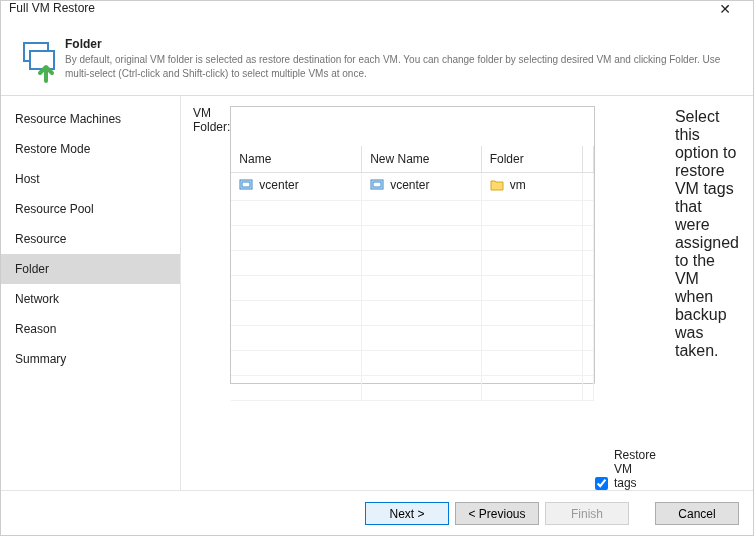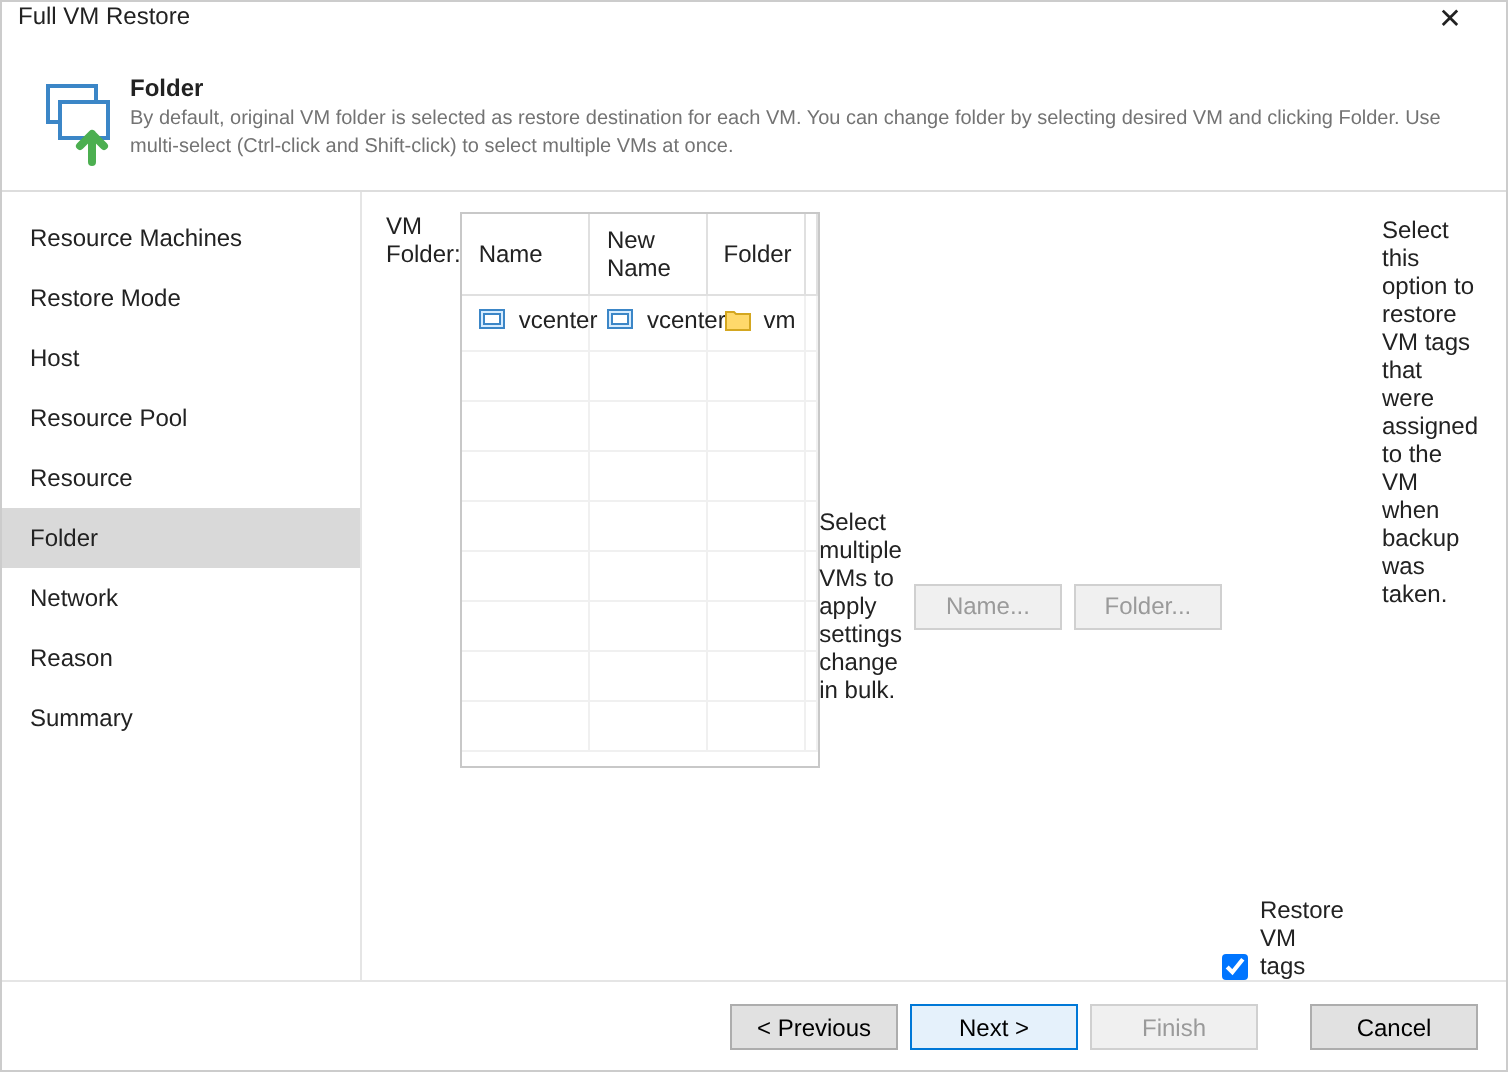--- a/index.html
+++ b/index.html
@@ -12,33 +12,33 @@
 .header .text-wrap { flex: 1; }
 .header .heading { font-weight: bold; font-size: 12px; margin-bottom: 2px; }
 .header .desc { font-size: 10px; line-height: 1.35; color: #737373; }
 .main { display: flex; height: 395px; border-top: 1px solid #ddd; }
 .sidebar { width: 180px; border-right: 1px solid #e5e5e5; padding-top: 8px; }
 .sidebar .item { padding: 8px 14px; font-size: 12px; cursor: pointer; }
 .sidebar .item.active { background: #d9d9d9; }
 .content { flex: 1; padding: 10px 14px 0 12px; display: flex; flex-direction: row; }
 .field-label { font-size: 12px; margin-bottom: 4px; }
 .grid { border: 1px solid #c8c8c8; height: 278px; background: #fff; }
-.grid table { width: 100%; border-collapse: collapse; table-layout: fixed; }
+.grid table { width: 100%; border-collapse: collapse; table-layout: fixed; margin-top: 39px; }
 .grid th { text-align: left; font-weight: normal; font-size: 12px; padding: 6px 8px; border-right: 1px solid #e0e0e0; border-bottom: 1px solid #e0e0e0; background: #fff; }
 .grid td { font-size: 12px; padding: 5px 8px; border-right: 1px solid #f0f0f0; border-bottom: 1px solid #f0f0f0; height: 25px; vertical-align: middle; }
 .grid td.empty { color: transparent; }
 .cell-content { display: inline-flex; align-items: center; gap: 6px; }
 .vm-icon svg, .folder-icon-sm svg, .header-icon svg { display: block; }
 .bulk-row { display: flex; align-items: center; margin-top: 10px; gap: 6px; }
 .bulk-row .hint { flex: 1; font-size: 12px; }
 .btn { min-width: 74px; height: 23px; border: 1px solid #adadad; background: #e1e1e1; font-size: 12px; cursor: pointer; padding: 0 10px; }
 .btn:disabled, .btn.disabled { color: #9a9a9a; background: #f0f0f0; border-color: #d0d0d0; cursor: default; }
 .check-row { margin-top: 10px; display: flex; align-items: flex-end; gap: 6px; }
 .check-row input { width: 13px; height: 13px; }
-.check-desc { font-size: 12px; margin-left: 19px; margin-top: 2px; }
+.check-desc { font-size: 16px; margin-left: 19px; margin-top: 2px; }
 .footer { height: 46px; border-top: 1px solid #e5e5e5; display: flex; align-items: center; justify-content: flex-end; padding: 0 14px; gap: 6px; }
 .footer .btn { min-width: 84px; }
 .footer .btn.primary { border-color: #0078d7; background: #e5f1fb; }
 .footer .gap { width: 14px; }
 </style>
 </head>
 <body>
 
 <div class="titlebar">
   <span class="title">Full VM Restore</span>
@@ -173,33 +173,28 @@
           <tr>
               <td class="empty">.</td>
               <td></td>
               <td></td>
               <td></td>
             </tr>
         </tbody>
       </table>
     </div>
 
-    <div class="bulk-row">
-      <span class="hint">Select multiple VMs to apply settings change in bulk.</span>
-      <button class="btn disabled" disabled="">Name...</button>
-      <button class="btn disabled" disabled="">Folder...</button>
-    </div>
 
     <div class="check-row">
       <input type="checkbox" checked="" style="">
       <span>Restore VM tags</span>
     </div>
     <div class="check-desc">Select this option to restore VM tags that were assigned to the VM when backup was taken.</div>
   </div>
 </div>
 
 <div class="footer">
+  <button class="btn primary">Next &gt;</button>
   <button class="btn">&lt; Previous</button>
-  <button class="btn primary">Next &gt;</button>
   <button class="btn disabled" disabled="">Finish</button>
   <span class="gap"></span>
   <button class="btn">Cancel</button>
 </div>
 
 </body></html>

